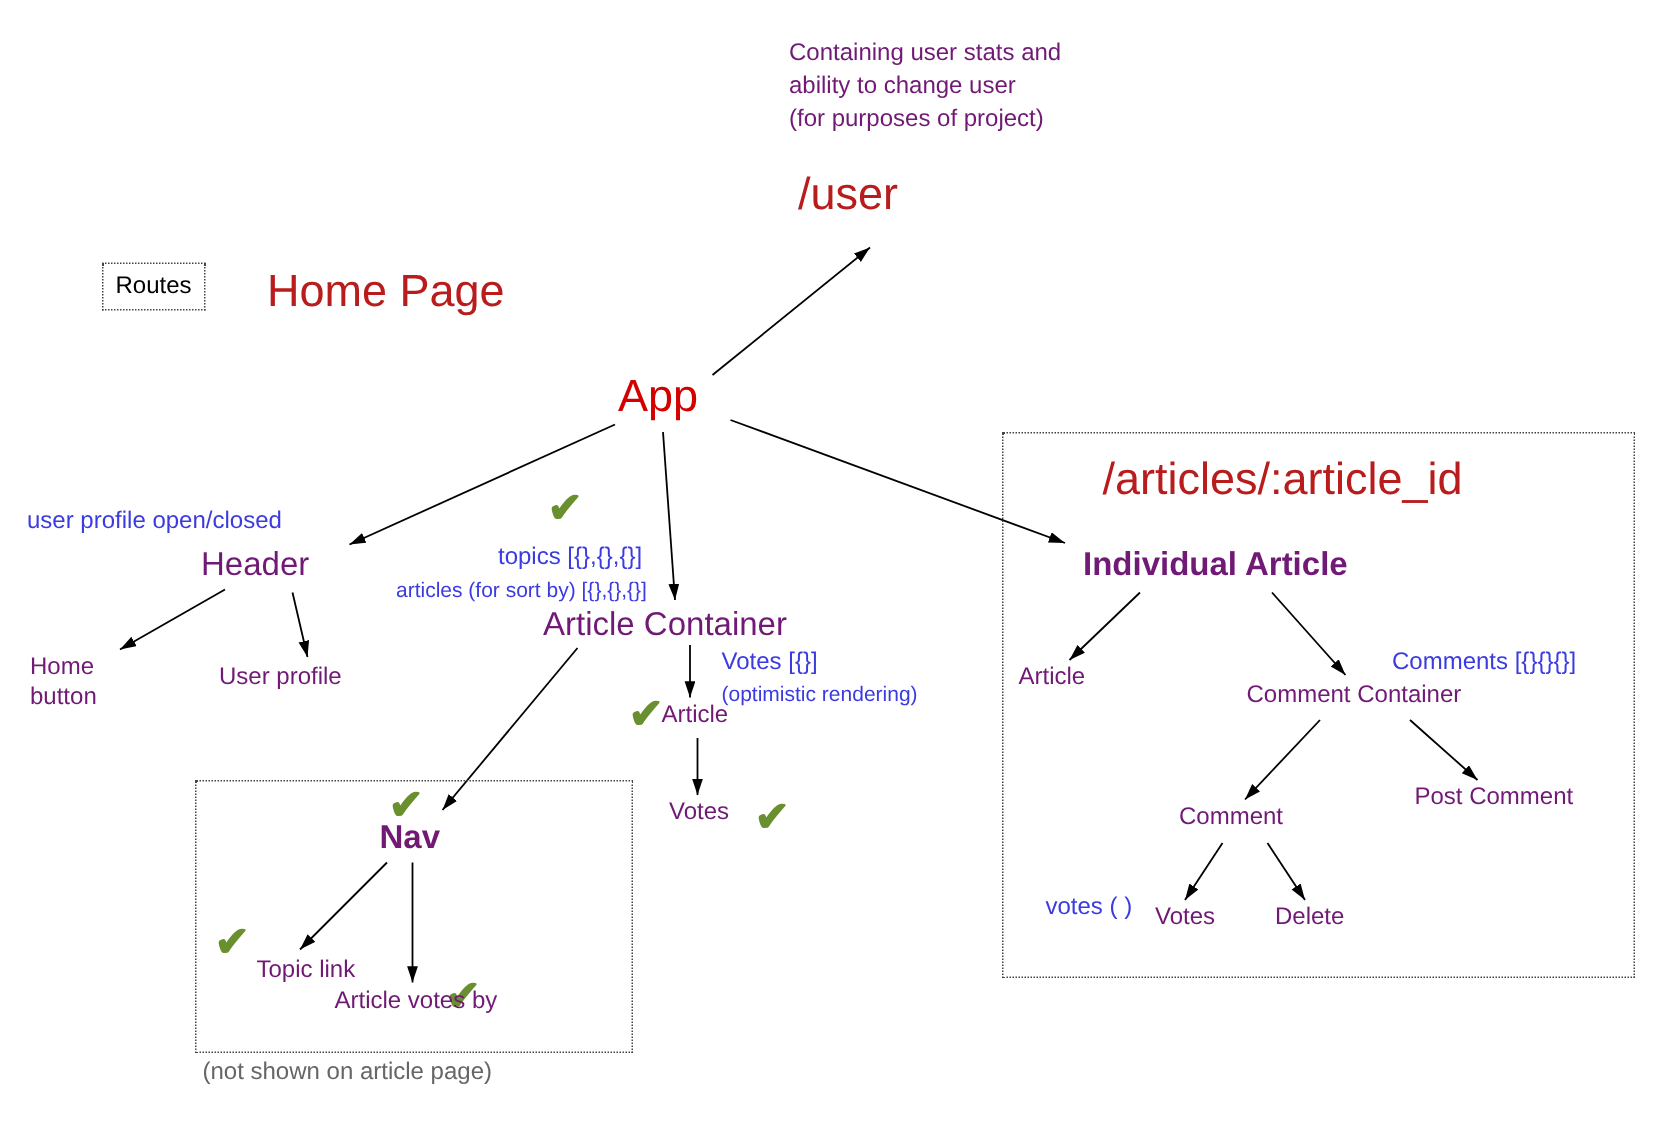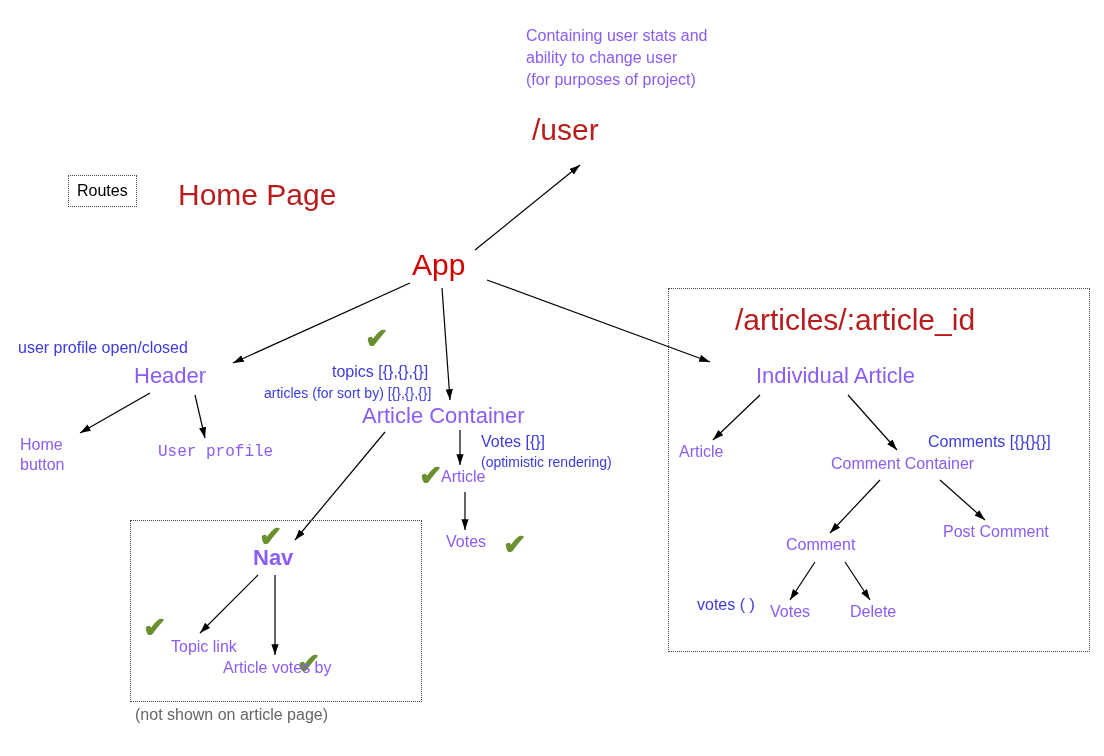--- a/index.html
+++ b/index.html
@@ -8,21 +8,21 @@
     width: 1104px;
     height: 756px;
     background: #fff;
     font-family: Arial, Helvetica, sans-serif;
     position: relative;
     overflow: hidden;
   }
   .lbl {
     position: absolute;
     white-space: nowrap;
-    color: #8b5cf6;
+    color: #701a75;
     font-size: 20px;
   }
   .orange { color: #b91c1c; }
   .red { color: #d40000; }
   .blue { color: #3b3be0; }
   .gray { color: #666; }
   .big { font-size: 30px; }
   .med { font-size: 22px; }
   .small { font-size: 16px; }
   .tiny { font-size: 14px; }
@@ -113,21 +113,21 @@
 
 <div class="lbl orange big" style="left:532px; top:113px;">/user</div>
 <div class="lbl small" style="left:526px; top:27px;">Containing user stats and</div>
 <div class="lbl small" style="left:526px; top:49px;">ability to change user</div>
 <div class="lbl small" style="left:526px; top:71px;">(for purposes of project)</div>
 
 <div class="lbl blue small" style="left:18px; top:339px;">user profile open/closed</div>
 <div class="lbl med" style="left:134px; top:363px;">Header</div>
 <div class="lbl small" style="left:20px; top:436px;">Home</div>
 <div class="lbl small" style="left:20px; top:456px;">button</div>
-<div class="lbl small" style="left:158px; top:443px;font-family:Liberation Mono, monospace;">User profile</div>
+<div class="lbl small" style="left:146px; top:443px;">User profile</div>
 
 <div class="lbl blue small" style="left:332px; top:363px;">topics [{},{},{}]</div>
 <div class="lbl blue tiny" style="left:264px; top:385px;">articles (for sort by) [{},{},{}]</div>
 <div class="lbl med" style="left:362px; top:403px;">Article Container</div>
 <div class="lbl blue small" style="left:481px; top:433px;">Votes [{}]</div>
 <div class="lbl blue tiny" style="left:481px; top:454px;">(optimistic rendering)</div>
 <div class="lbl small" style="left:441px; top:468px;">Article</div>
 <div class="lbl small" style="left:446px; top:533px;">Votes</div>
 
 <div class="check" style="left:365px; top:325px;">✔</div>
@@ -138,21 +138,21 @@
 <div class="check" style="left:297px; top:650px;">✔</div>
 
 <div class="dashbox" style="left:130px; top:520px; width:290px; height:180px;"></div>
 <div class="lbl med" style="left:253px; top:545px;font-weight:bold;">Nav</div>
 <div class="lbl small" style="left:136px; top:638px;margin-left:35px;">Topic link</div>
 <div class="lbl small" style="left:223px; top:659px;">Article votes by</div>
 <div class="lbl gray small" style="left:135px; top:706px;">(not shown on article page)</div>
 
 <div class="dashbox" style="left:668px; top:288px; width:420px; height:362px;"></div>
 <div class="lbl orange big" style="left:735px; top:303px;">/articles/:article_id</div>
-<div class="lbl med" style="left:756px; top:363px;">Individual Article</div>
+<div class="lbl med" style="left:722px; top:363px;font-weight:bold;">Individual Article</div>
 <div class="lbl small" style="left:679px; top:443px;">Article</div>
 <div class="lbl blue small" style="left:928px; top:433px;">Comments [{}{}{}]</div>
 <div class="lbl small" style="left:831px; top:455px;">Comment Container</div>
 <div class="lbl small" style="left:786px; top:536px;">Comment</div>
 <div class="lbl small" style="left:943px; top:523px;">Post Comment</div>
 <div class="lbl blue small" style="left:697px; top:596px;">votes ( )</div>
 <div class="lbl small" style="left:770px; top:603px;">Votes</div>
 <div class="lbl small" style="left:850px; top:603px;">Delete</div>
 
 </body></html>

